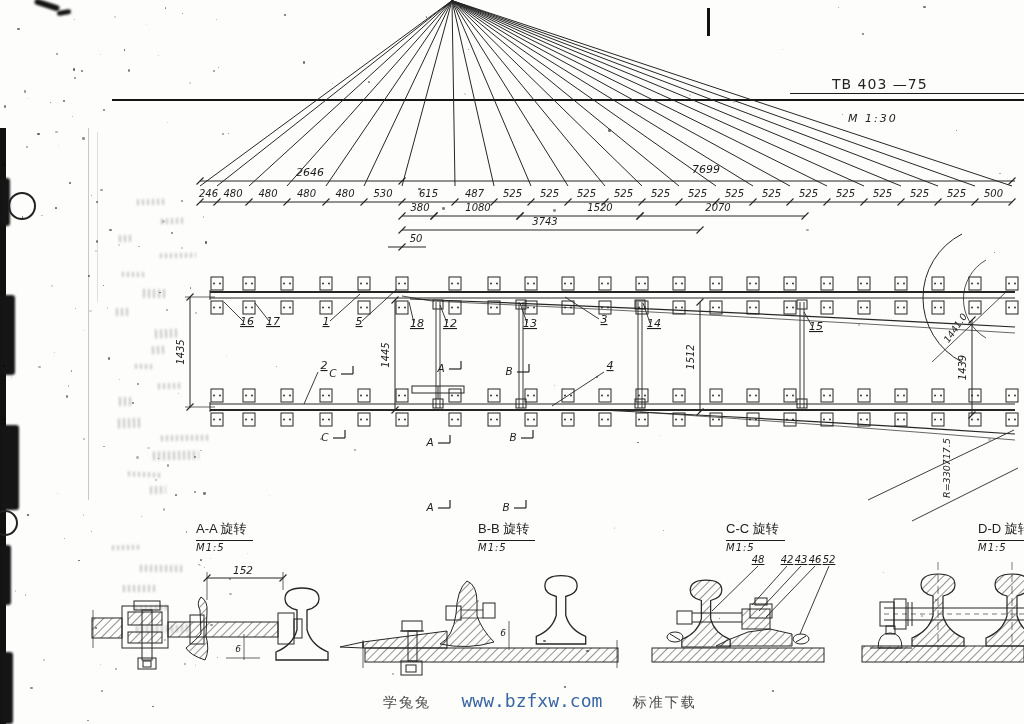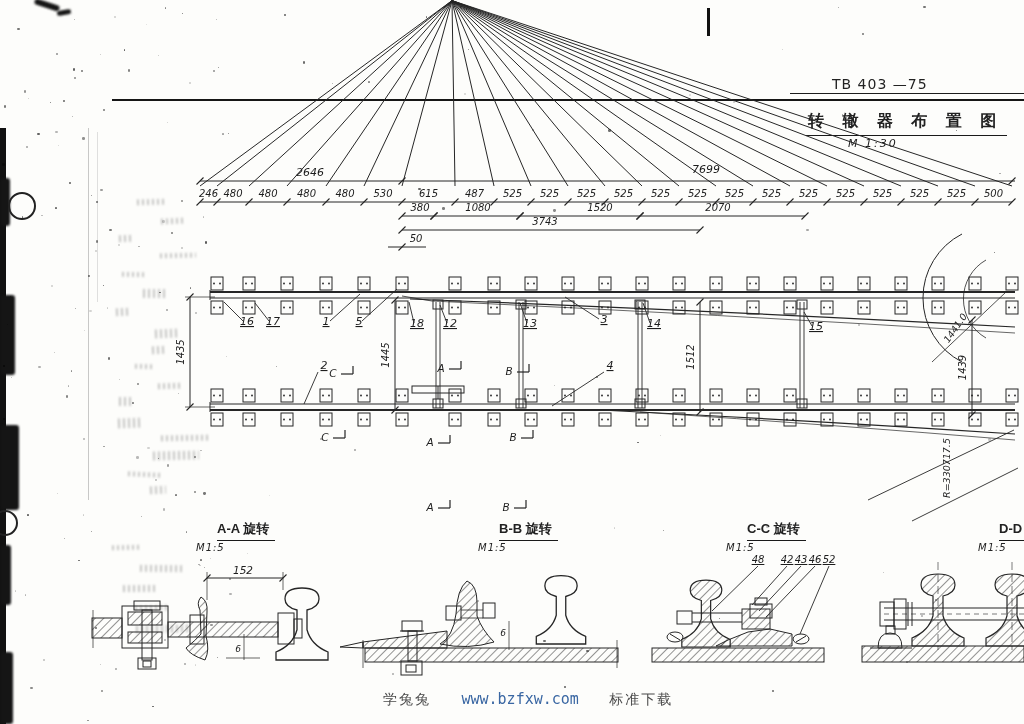--- a/index.html
+++ b/index.html
@@ -8,26 +8,26 @@
   .abs{position:absolute;}
   .hand{font-family:"DejaVu Sans",sans-serif;}
   .cjk{font-family:"Liberation Sans",sans-serif;}
   #code-label{left:832px;top:76px;font-size:14px;letter-spacing:1px;}
   #code-rule{left:790px;top:93px;width:234px;height:0;border-top:1.5px solid #1c1c1c;}
   #top-rule{left:112px;top:99px;width:912px;height:0;border-top:2.2px solid #161616;}
   #title-block{left:806px;top:111px;}
   #main-title{font-size:16px;font-weight:600;letter-spacing:7px;border-bottom:1.6px solid #1a1a1a;
               padding:0 4px 3px 2px;display:inline-block;}
   #main-scale{font-size:11px;font-style:italic;margin:1px 0 0 42px;letter-spacing:2px;}
-  .sec-title{font-size:13px;font-weight:700;border-bottom:1.4px solid #1a1a1a;padding:0 6px 2px 0;
-             display:inline-block;white-space:nowrap;margin-left:21px;}
+  .sec-title{font-size:13px;font-weight:400;border-bottom:1.4px solid #1a1a1a;padding:0 6px 2px 0;
+             display:inline-block;white-space:nowrap;}
   .sec-scale{font-size:10px;font-style:italic;margin-top:1px;letter-spacing:1px;}
   #watermark{left:383px;top:690px;font-size:14px;white-space:nowrap;}
   #watermark .site,#watermark .tag{color:#4a4a4a;letter-spacing:2px;}
-  #watermark .url{color:#3a67a3;margin:0 26px;font-family:"DejaVu Sans Mono",monospace;font-size:15px;}
+  #watermark .url{color:#3a67a3;margin:0 26px;font-family:"DejaVu Sans Mono",monospace;font-size:18px;}
   
   #left-strip{left:0;top:128px;width:6px;height:596px;background:#111;}
   .blob{background:#151515;filter:blur(1px);border-radius:3px;}
   .ring{border:2.5px solid #222;border-radius:50%;background:transparent;}
   .faintline{background:#888;opacity:.45;}
   .scrib{filter:blur(.9px);opacity:.5;}
   svg text{font-family:"DejaVu Sans",sans-serif;font-style:italic;fill:#1d1d1d;}
 </style>
 </head>
 <body>
@@ -241,21 +241,20 @@
       <div class="abs" style="left: 63.1834px; top: 100.227px; width: 1.80082px; height: 1.80082px; background: rgb(0, 0, 0); opacity: 0.59; border-radius: 50%;"></div>
       <div class="abs" style="left: 27.9991px; top: 98.1715px; width: 1.01604px; height: 1.01604px; background: rgb(0, 0, 0); opacity: 0.21; border-radius: 50%;"></div>
     </div>
   <div class="abs" style="left:707px;top:8px;width:3px;height:28px;background:#111"></div>
 
   <div id="code-label" class="abs hand">TB 403 —75</div>
   <div id="code-rule" class="abs"></div>
   <div id="top-rule" class="abs"></div>
 
   <div id="title-block" class="abs">
-    <div id="main-title" class="cjk">转 辙 器 布 置 图</div>
     <div id="main-scale">M 1:30</div>
   </div>
 
   <svg id="plan-svg" class="abs" style="left:0;top:0" width="1024" height="724" viewBox="0 0 1024 724">
     <defs>
       <pattern id="h" width="6" height="6" patternUnits="userSpaceOnUse" patternTransform="rotate(45)">
         <line x1="0" y1="0" x2="0" y2="6" stroke="#2a2a2a" stroke-width="1"></line>
       </pattern>
     </defs>
   <g>

